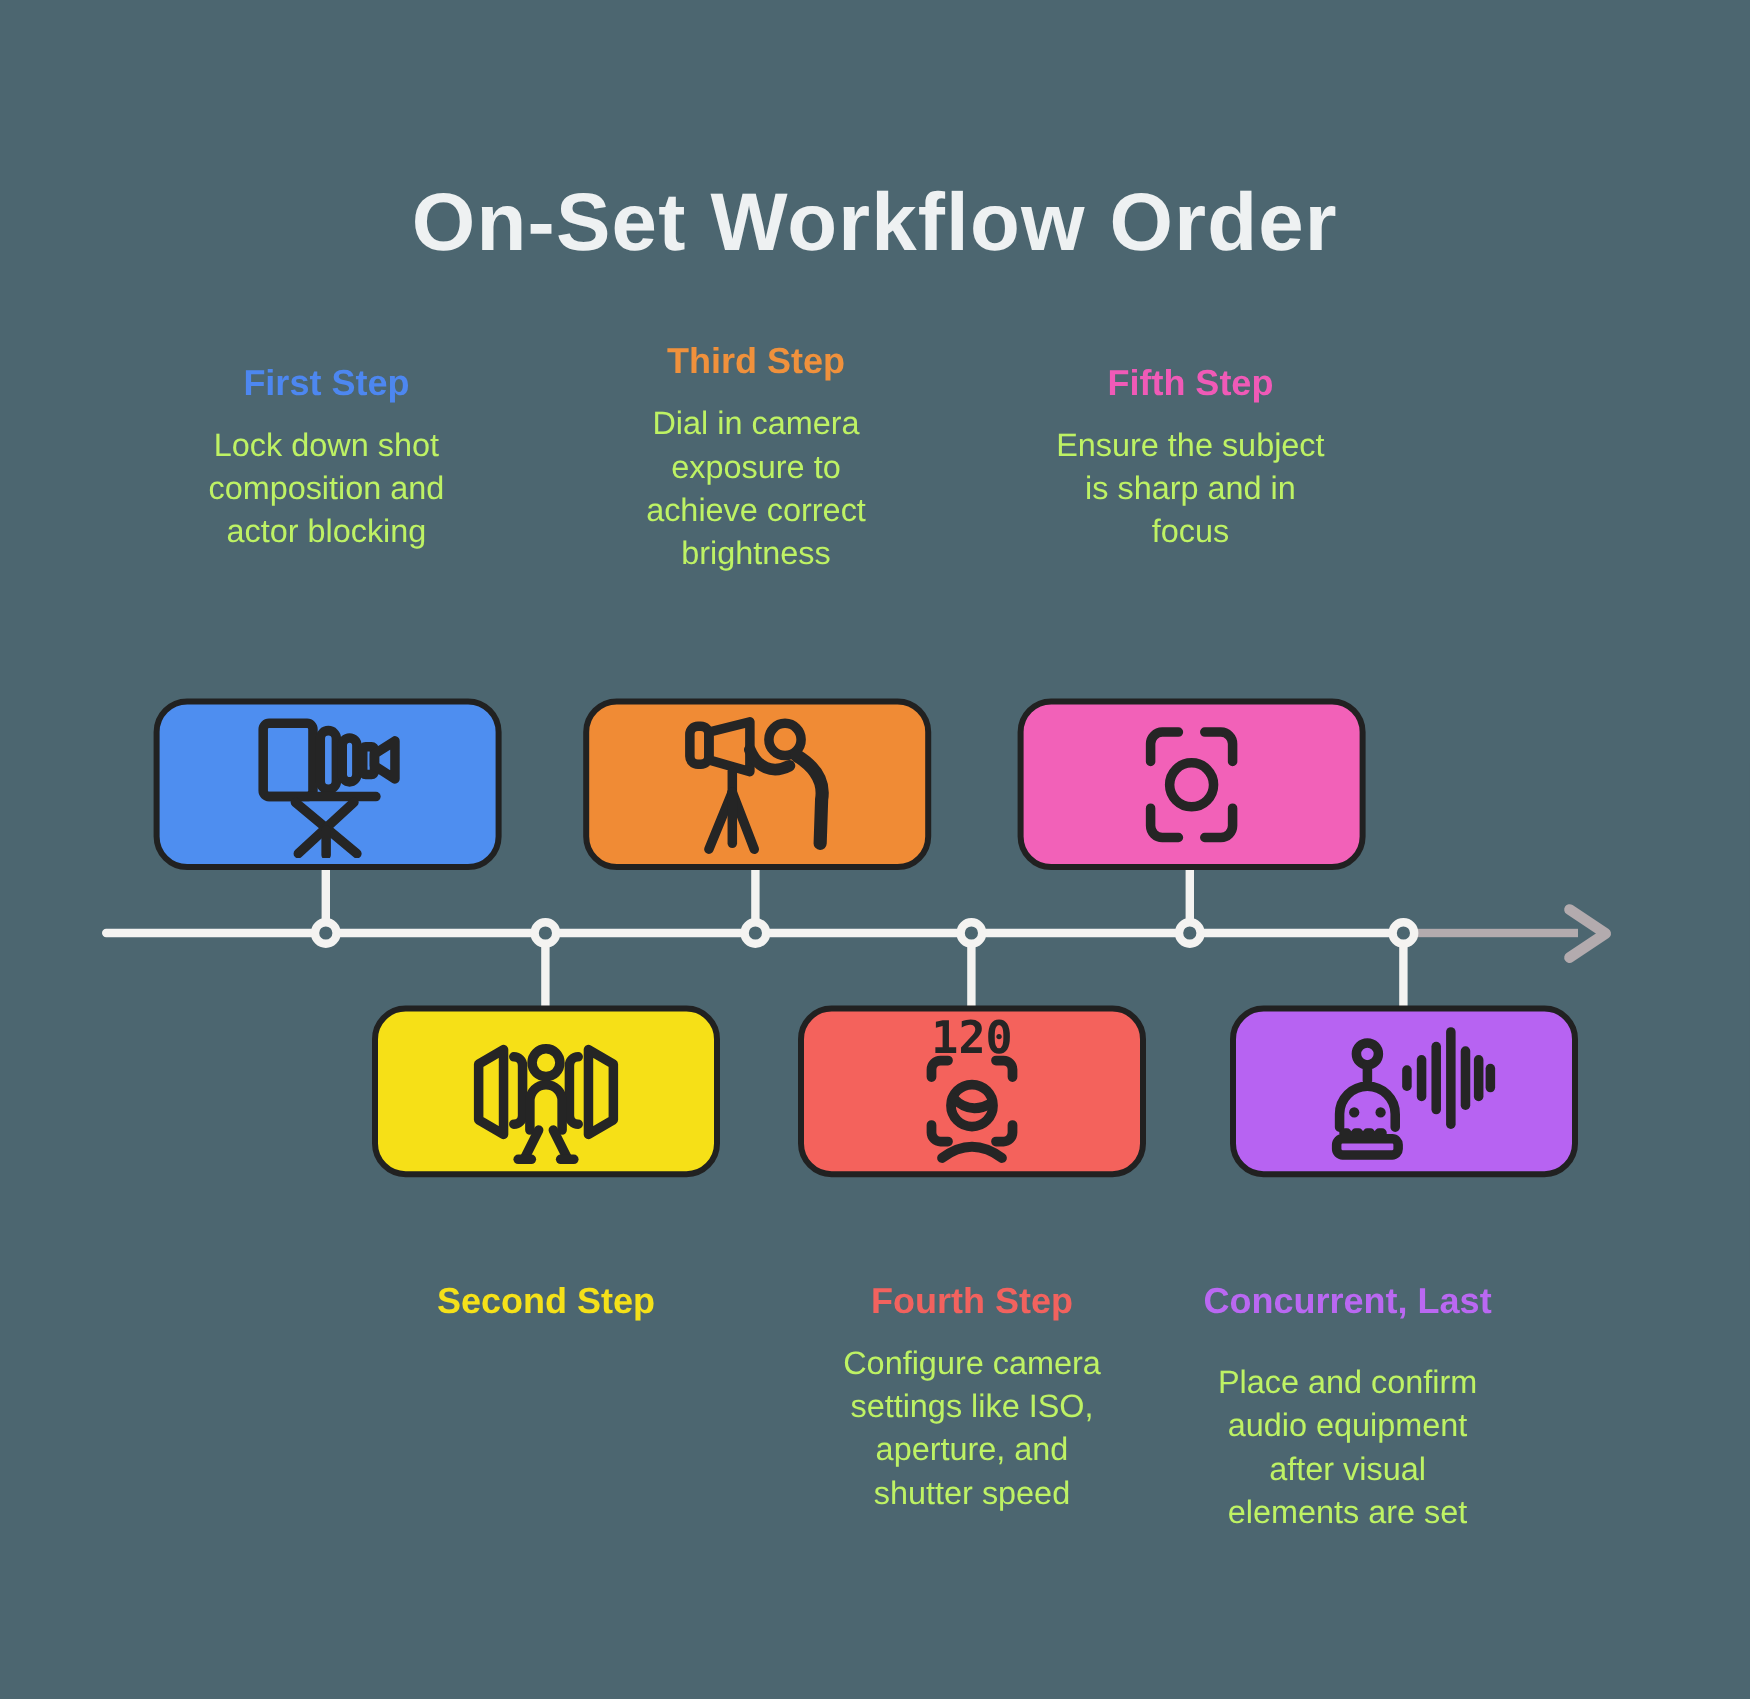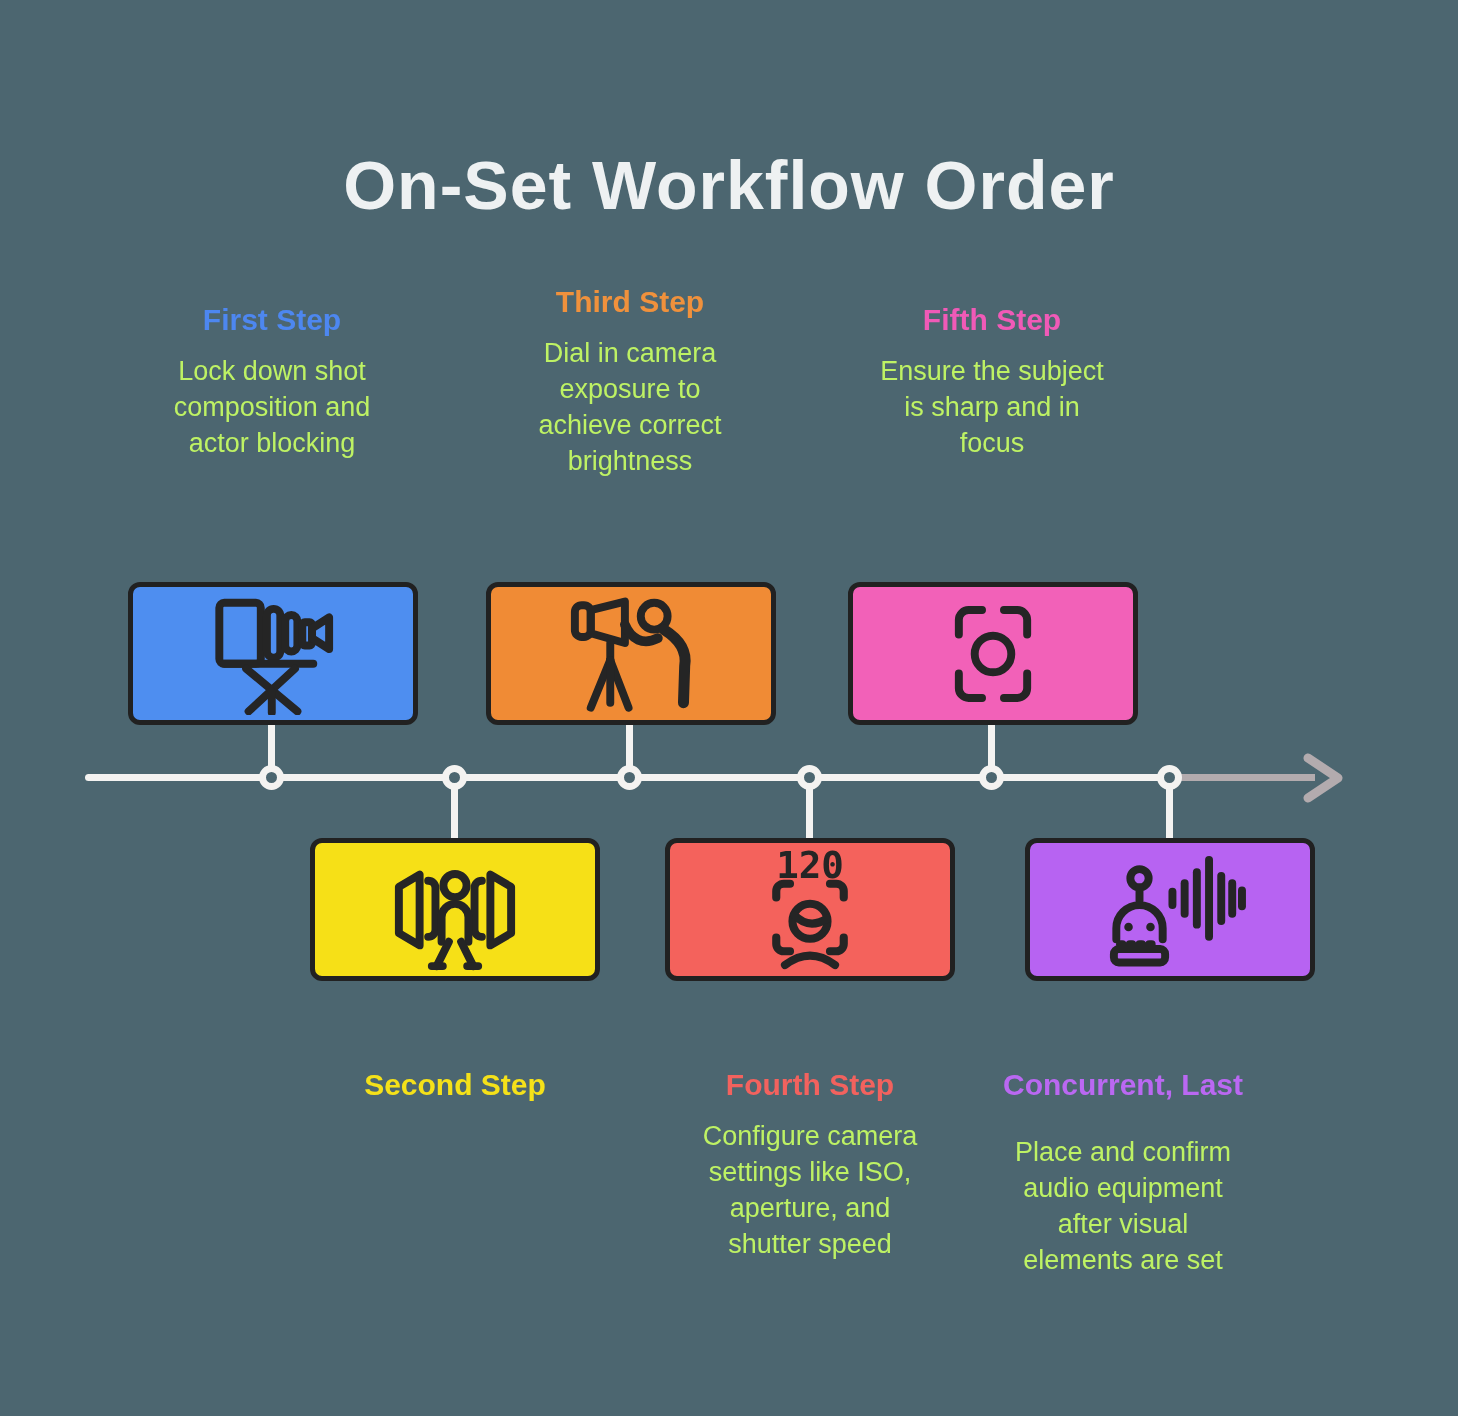--- a/index.html
+++ b/index.html
@@ -36,21 +36,21 @@
     white-space:pre-line;
   }
   .tx1{left:97px;}  .tx3{left:455px;} .tx5{left:817px;}
   .tx2{left:280px;} .tx4{left:635px;} .tx6{left:948px;gap:16px;}
   .c1{color:#4d87f0;} .c2{color:#f5e119;} .c3{color:#f0913c;}
   .c4{color:#f2625e;} .c5{color:#f05ab7;} .c6{color:#ba68f2;}
   
   .step-box{
     position:absolute;width:290px;height:143px;
     box-sizing:border-box;
-    border:5px solid #212121;border-radius:12px;
+    border:5px solid #212121;border-radius:28px;
     display:flex;align-items:center;justify-content:center;
     z-index:2;
   }
   .b1{left:128px;top:582px;background:#4e8ef0;}
   .b3{left:486px;top:582px;background:#f08b35;}
   .b5{left:848px;top:582px;background:#f261b8;}
   .b2{left:310px;top:838px;background:#f6e017;}
   .b4{left:665px;top:838px;background:#f4625c;}
   .b6{left:1025px;top:838px;background:#b763f2;}
   .step-box svg{display:block;}

